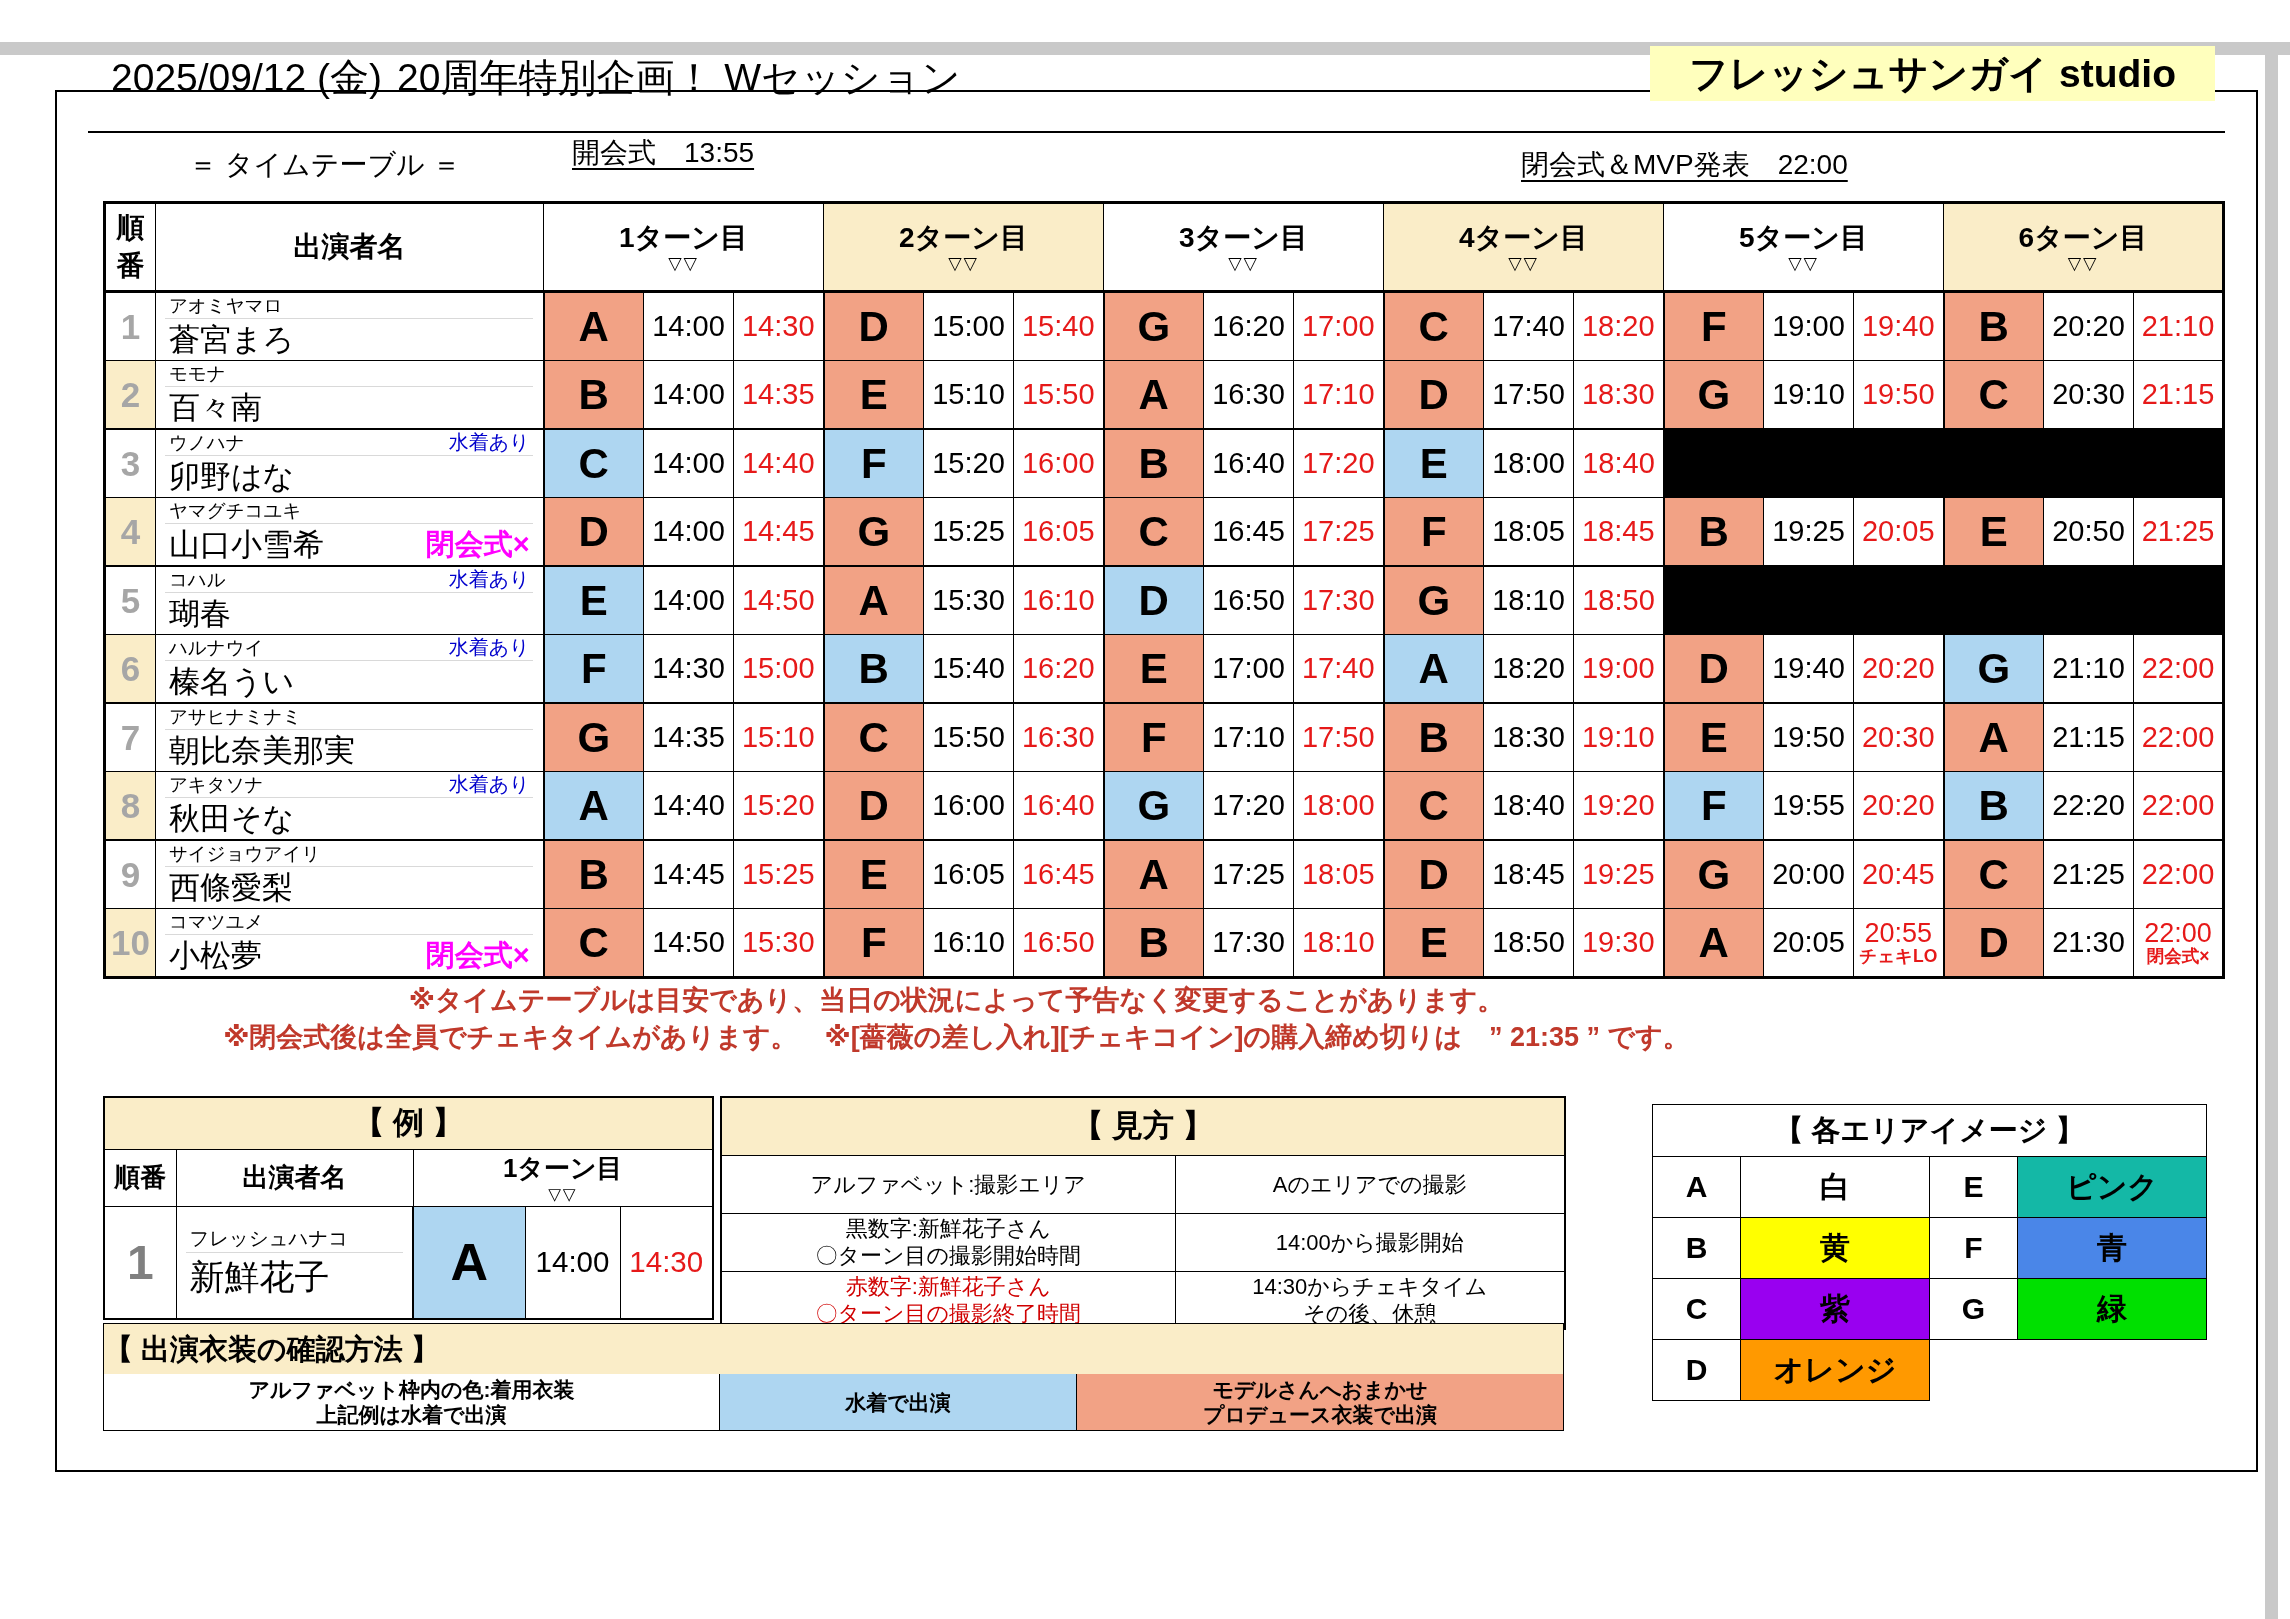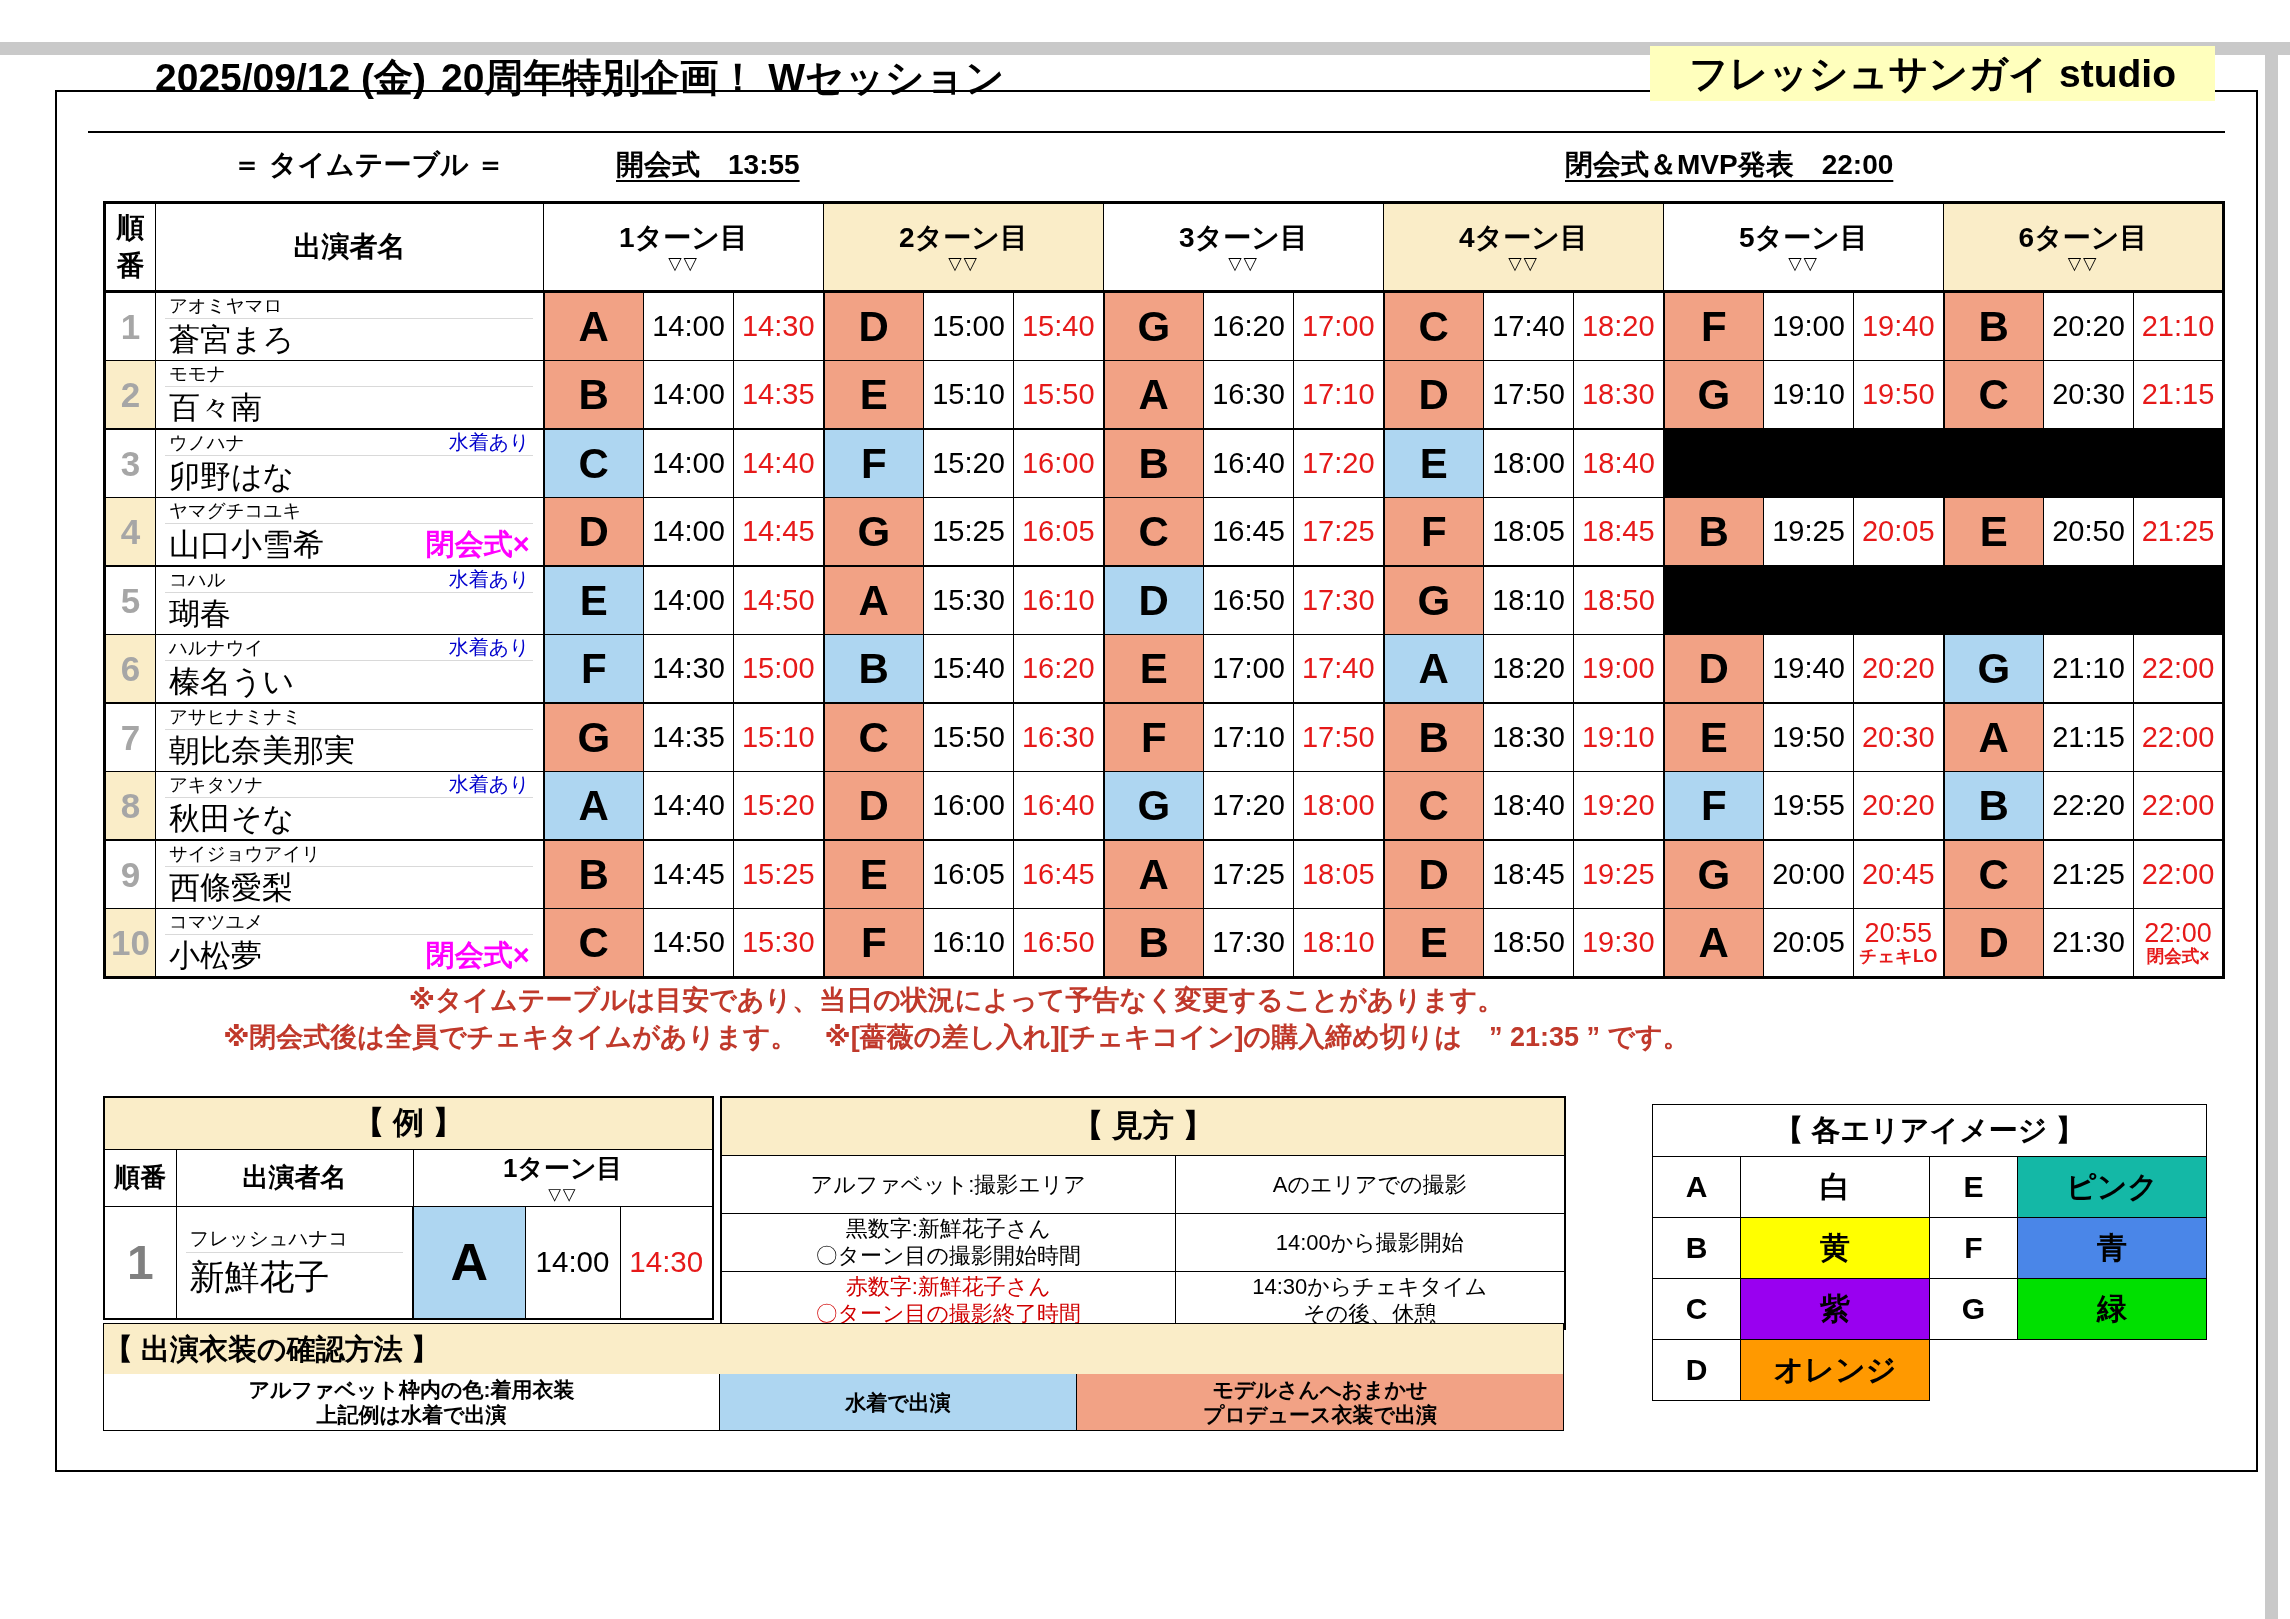--- a/index.html
+++ b/index.html
@@ -6,29 +6,29 @@
     --salmon:#f2a285; --lblue:#aed6f1; --cream:#faedc8; --studio:#ffffbd;
     --tred:#e61919; --note:#c0392b; --magenta:#ff00ff; --swim:#0000cc; --grey:#a6a6a6;
   }
   *{box-sizing:border-box; margin:0; padding:0;}
   body{background:#fff; font-family:"Liberation Sans","DejaVu Sans",sans-serif;}
   .sheet{position:relative; width:2291px; height:1620px; background:#fff; overflow:hidden;}
   .shadow-top{position:absolute; left:0; top:42px; width:2291px; height:13px; background:#c9c9c9;}
   .shadow-right{position:absolute; left:2265px; top:42px; width:13px; height:1577px; background:#c9c9c9;}
   .page-border{position:absolute; left:55px; top:90px; width:2203px; height:1382px; border:2.8px solid #000;}
   .abs{position:absolute;}
-  .b{font-weight:bold;margin-left:44px;}
+  .b{font-weight:normal;}
   .hdr-date{left:111px; top:51px; font-size:39px;}
   .hdr-title{left:397px; top:51px; font-size:39px;}
   .studio-box{left:1650px; top:46px; width:565px; height:55px; background:var(--studio);
     font-size:39px; font-weight:bold; text-align:center; line-height:55px;}
   .hr1{left:88px; top:131px; width:2137px; height:1.8px; background:#000;}
   .tt-label{left:189px; top:146px; font-size:28px;}
   .ceremony{font-size:28px; text-decoration:underline; text-underline-offset:5.5px;}
-  .opening{left:572px; top:146px;}
+  .opening{left:572px; top:134px;}
   .closing{left:1521px; top:146px;}
 
   
   table.mt{position:absolute; left:103px; top:201px; border-collapse:collapse; table-layout:fixed;
     border:3.7px solid #000; width:2122px;}
   .mt td,.mt th{border:0.9px solid #000; text-align:center; vertical-align:middle; overflow:hidden; padding:0;}
   .mt thead tr{height:89px;}
   .mt tbody tr{height:68px;}
   .mt thead th{border-bottom:3.7px solid #000; font-size:28px;}
   .mt th.rb2,.mt td.no{border-right:1.8px solid #000;}

